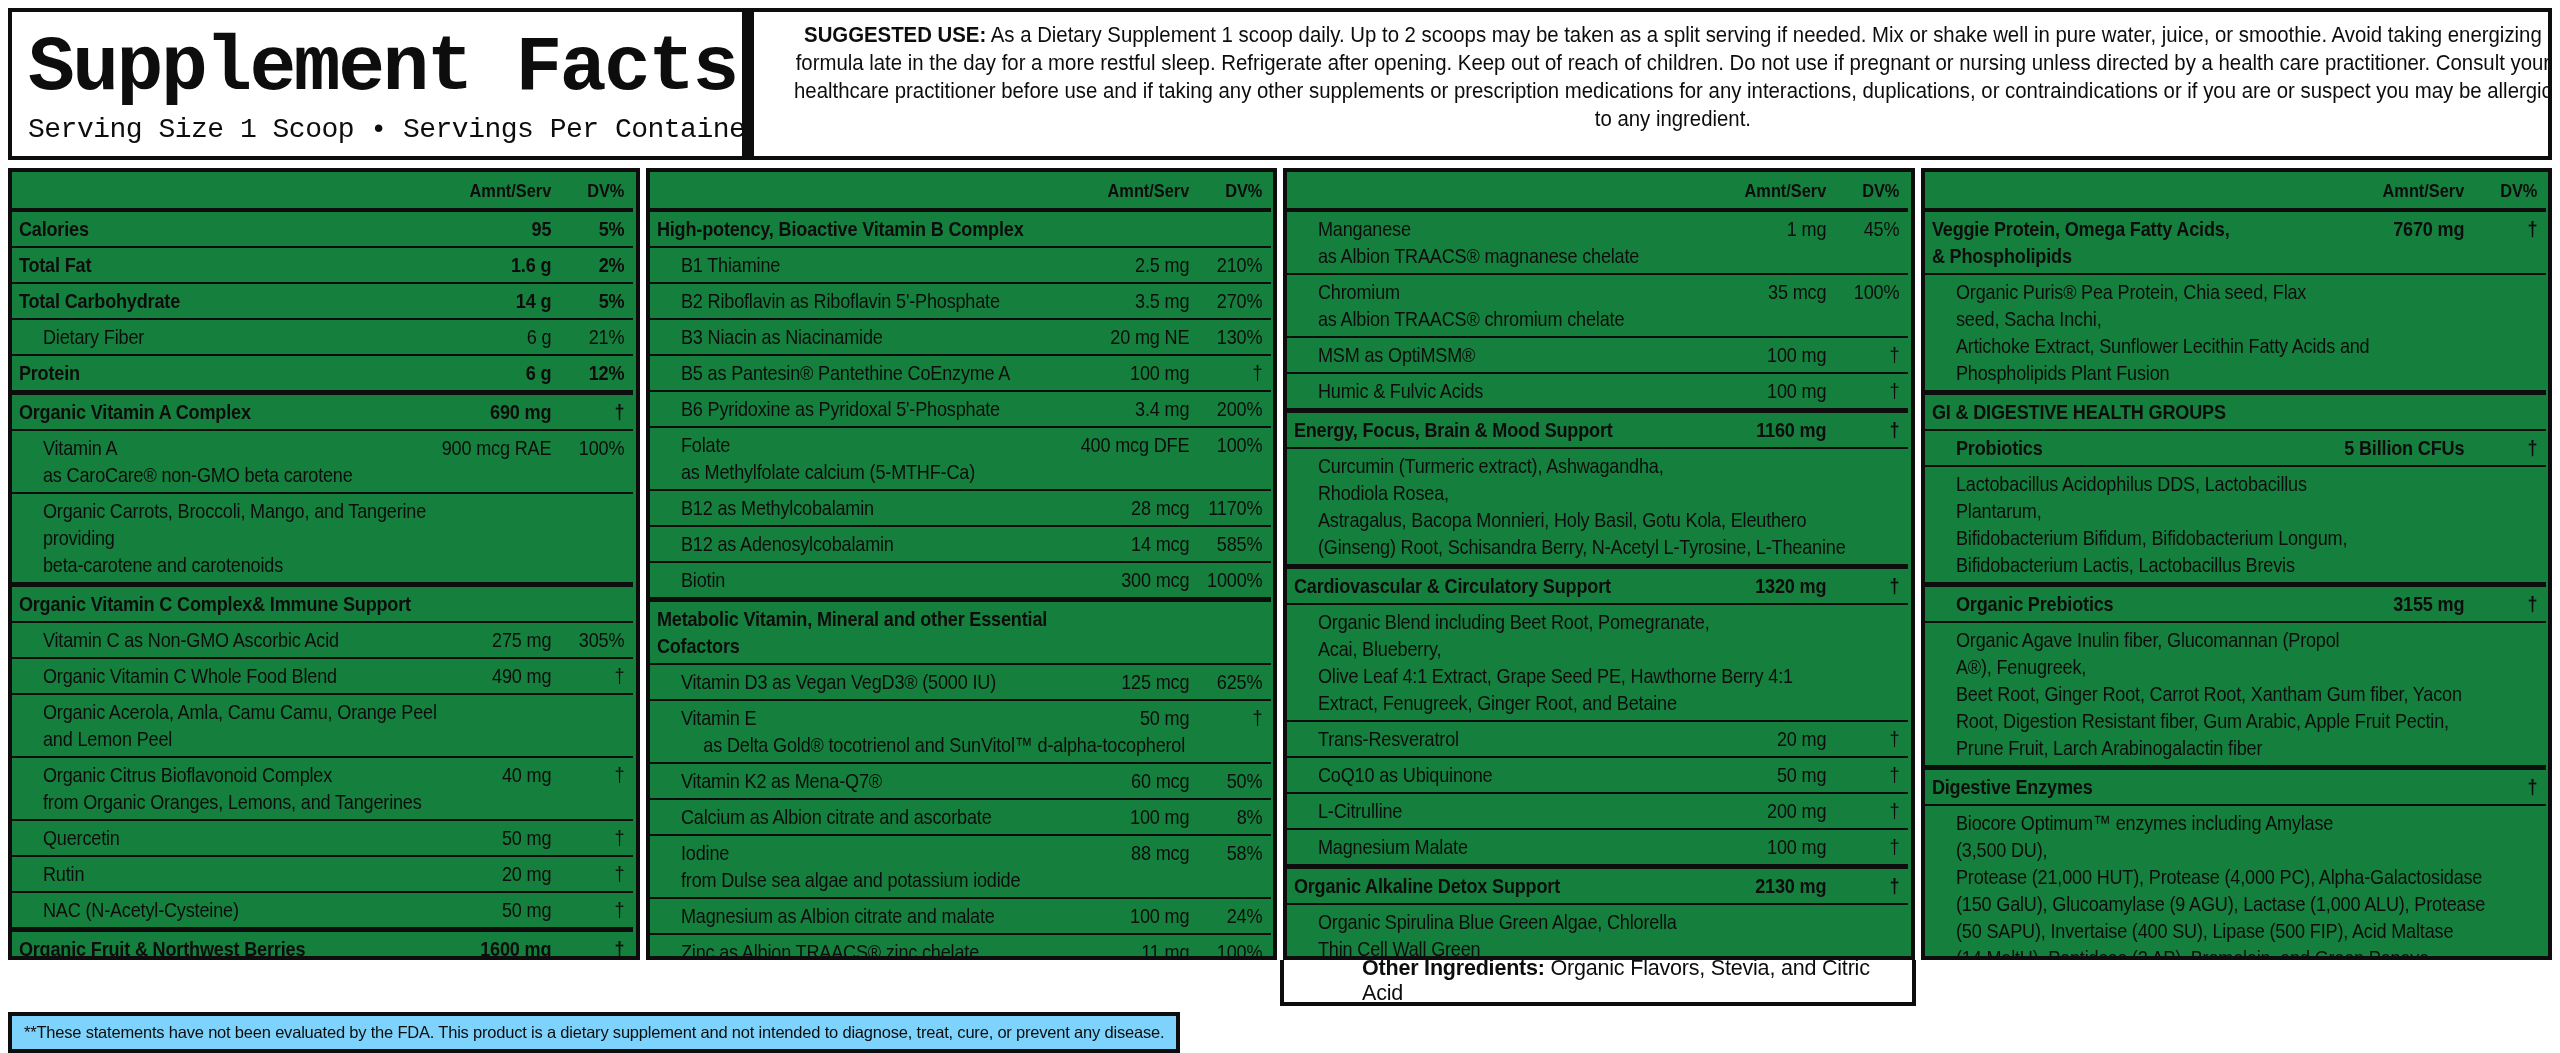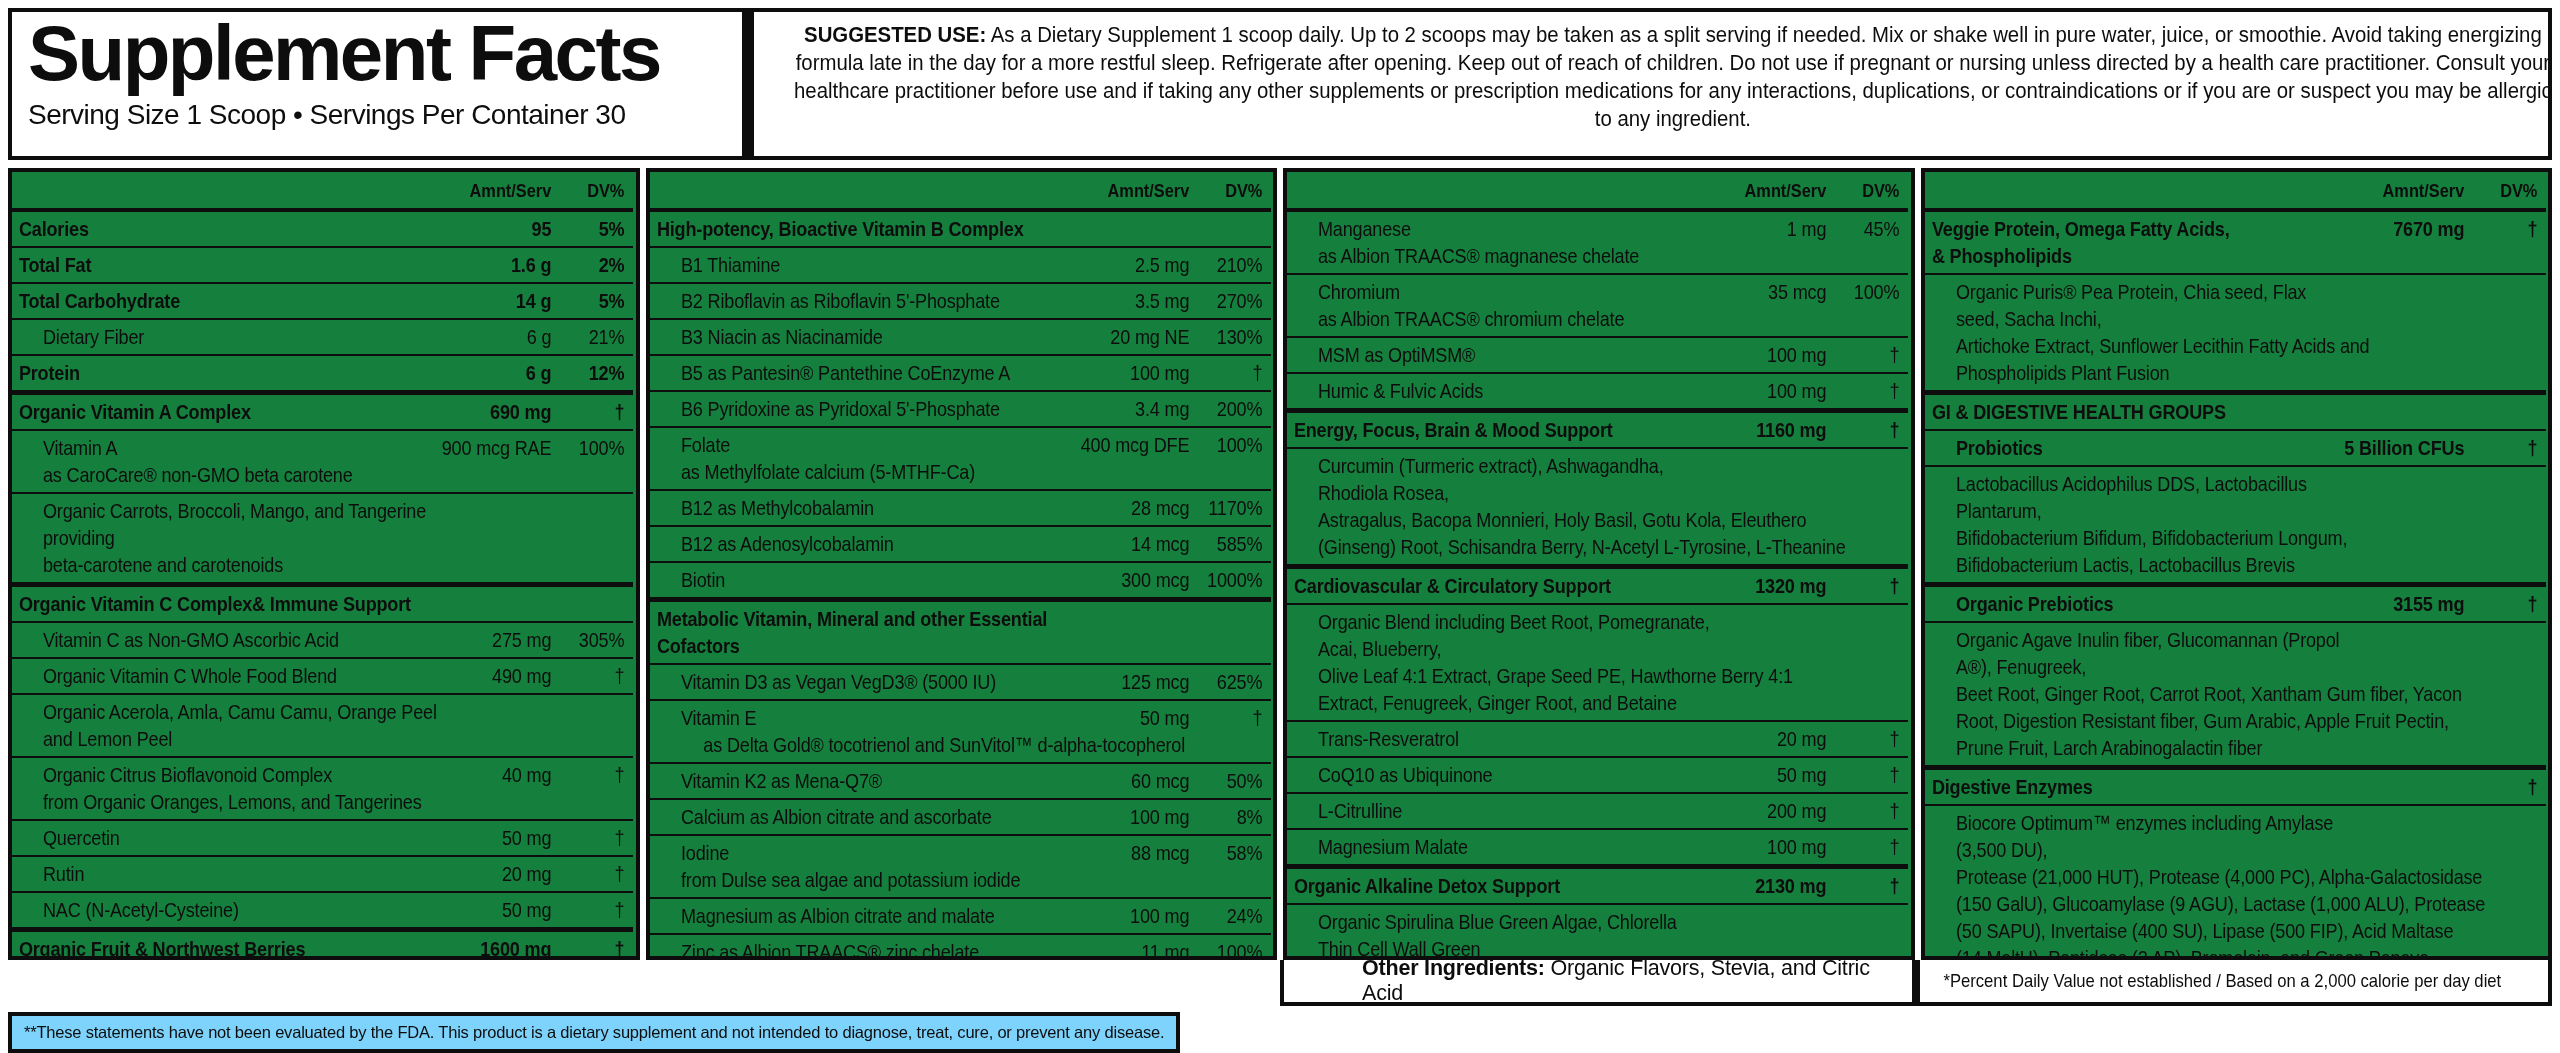--- a/index.html
+++ b/index.html
@@ -1,21 +1,21 @@
 <!DOCTYPE html>
 <html><head>
 <meta charset="utf-8">
 <style>
   html,body{margin:0;padding:0;background:#ffffff;}
   body{width:2560px;height:1053px;position:relative;font-family:"Liberation Sans",sans-serif;color:#0d0d0d;-webkit-font-smoothing:antialiased;}
   .label{position:absolute;left:8px;top:8px;width:2544px;}
 
   
   .top-strip{display:flex;align-items:stretch;border:4px solid #0d0d0d;height:152px;box-sizing:border-box;background:#fff;}
-  .title-block{flex:0 0 730px;width:730px;padding:0 10px 0 16px;box-sizing:border-box;overflow:hidden;}
+  .title-block{flex:0 0 730px;width:730px;padding:15px 10px 0 16px;box-sizing:border-box;overflow:hidden;font-family:Liberation Mono, monospace;}
   .title{font-weight:bold;font-size:78px;line-height:82px;letter-spacing:-2.5px;white-space:nowrap;}
   .serving{font-size:28px;line-height:34px;margin-top:4px;white-space:nowrap;letter-spacing:-0.5px;}
   .vdiv{flex:0 0 12px;background:#0d0d0d;}
   .suggested-wrap{flex:1;overflow:hidden;padding:9px 0 0 32px;text-align:center;}
   .suggested{width:1960px;transform:scaleX(0.905);transform-origin:0 0;font-size:22.5px;line-height:28px;}
   .su-label{font-weight:bold;}
 
   
   .columns{display:grid;grid-template-columns:repeat(4,1fr);gap:6px;margin-top:8px;}
   .col{border:4px solid #0d0d0d;height:792px;box-sizing:border-box;overflow:hidden;background:#15803d;}
@@ -537,20 +537,17 @@
       </div>
     </section>
   </div>
 
   <div class="band">
     <div></div>
     <div></div>
     <div class="band-cell oi">
       <span><span class="bold">Other Ingredients:</span><span> Organic Flavors, Stevia, and Citric Acid</span></span>
     </div>
-    <div class="band-cell">
-      <div class="fn-inner">*Percent Daily Value not established / Based on a 2,000 calorie per day diet</div>
-    </div>
   </div>
 
   <div class="disclaimer">**These statements have not been evaluated by the FDA. This product is a dietary supplement and not intended to diagnose, treat, cure, or prevent any disease.</div>
 
 </div>
 
 </body></html>

